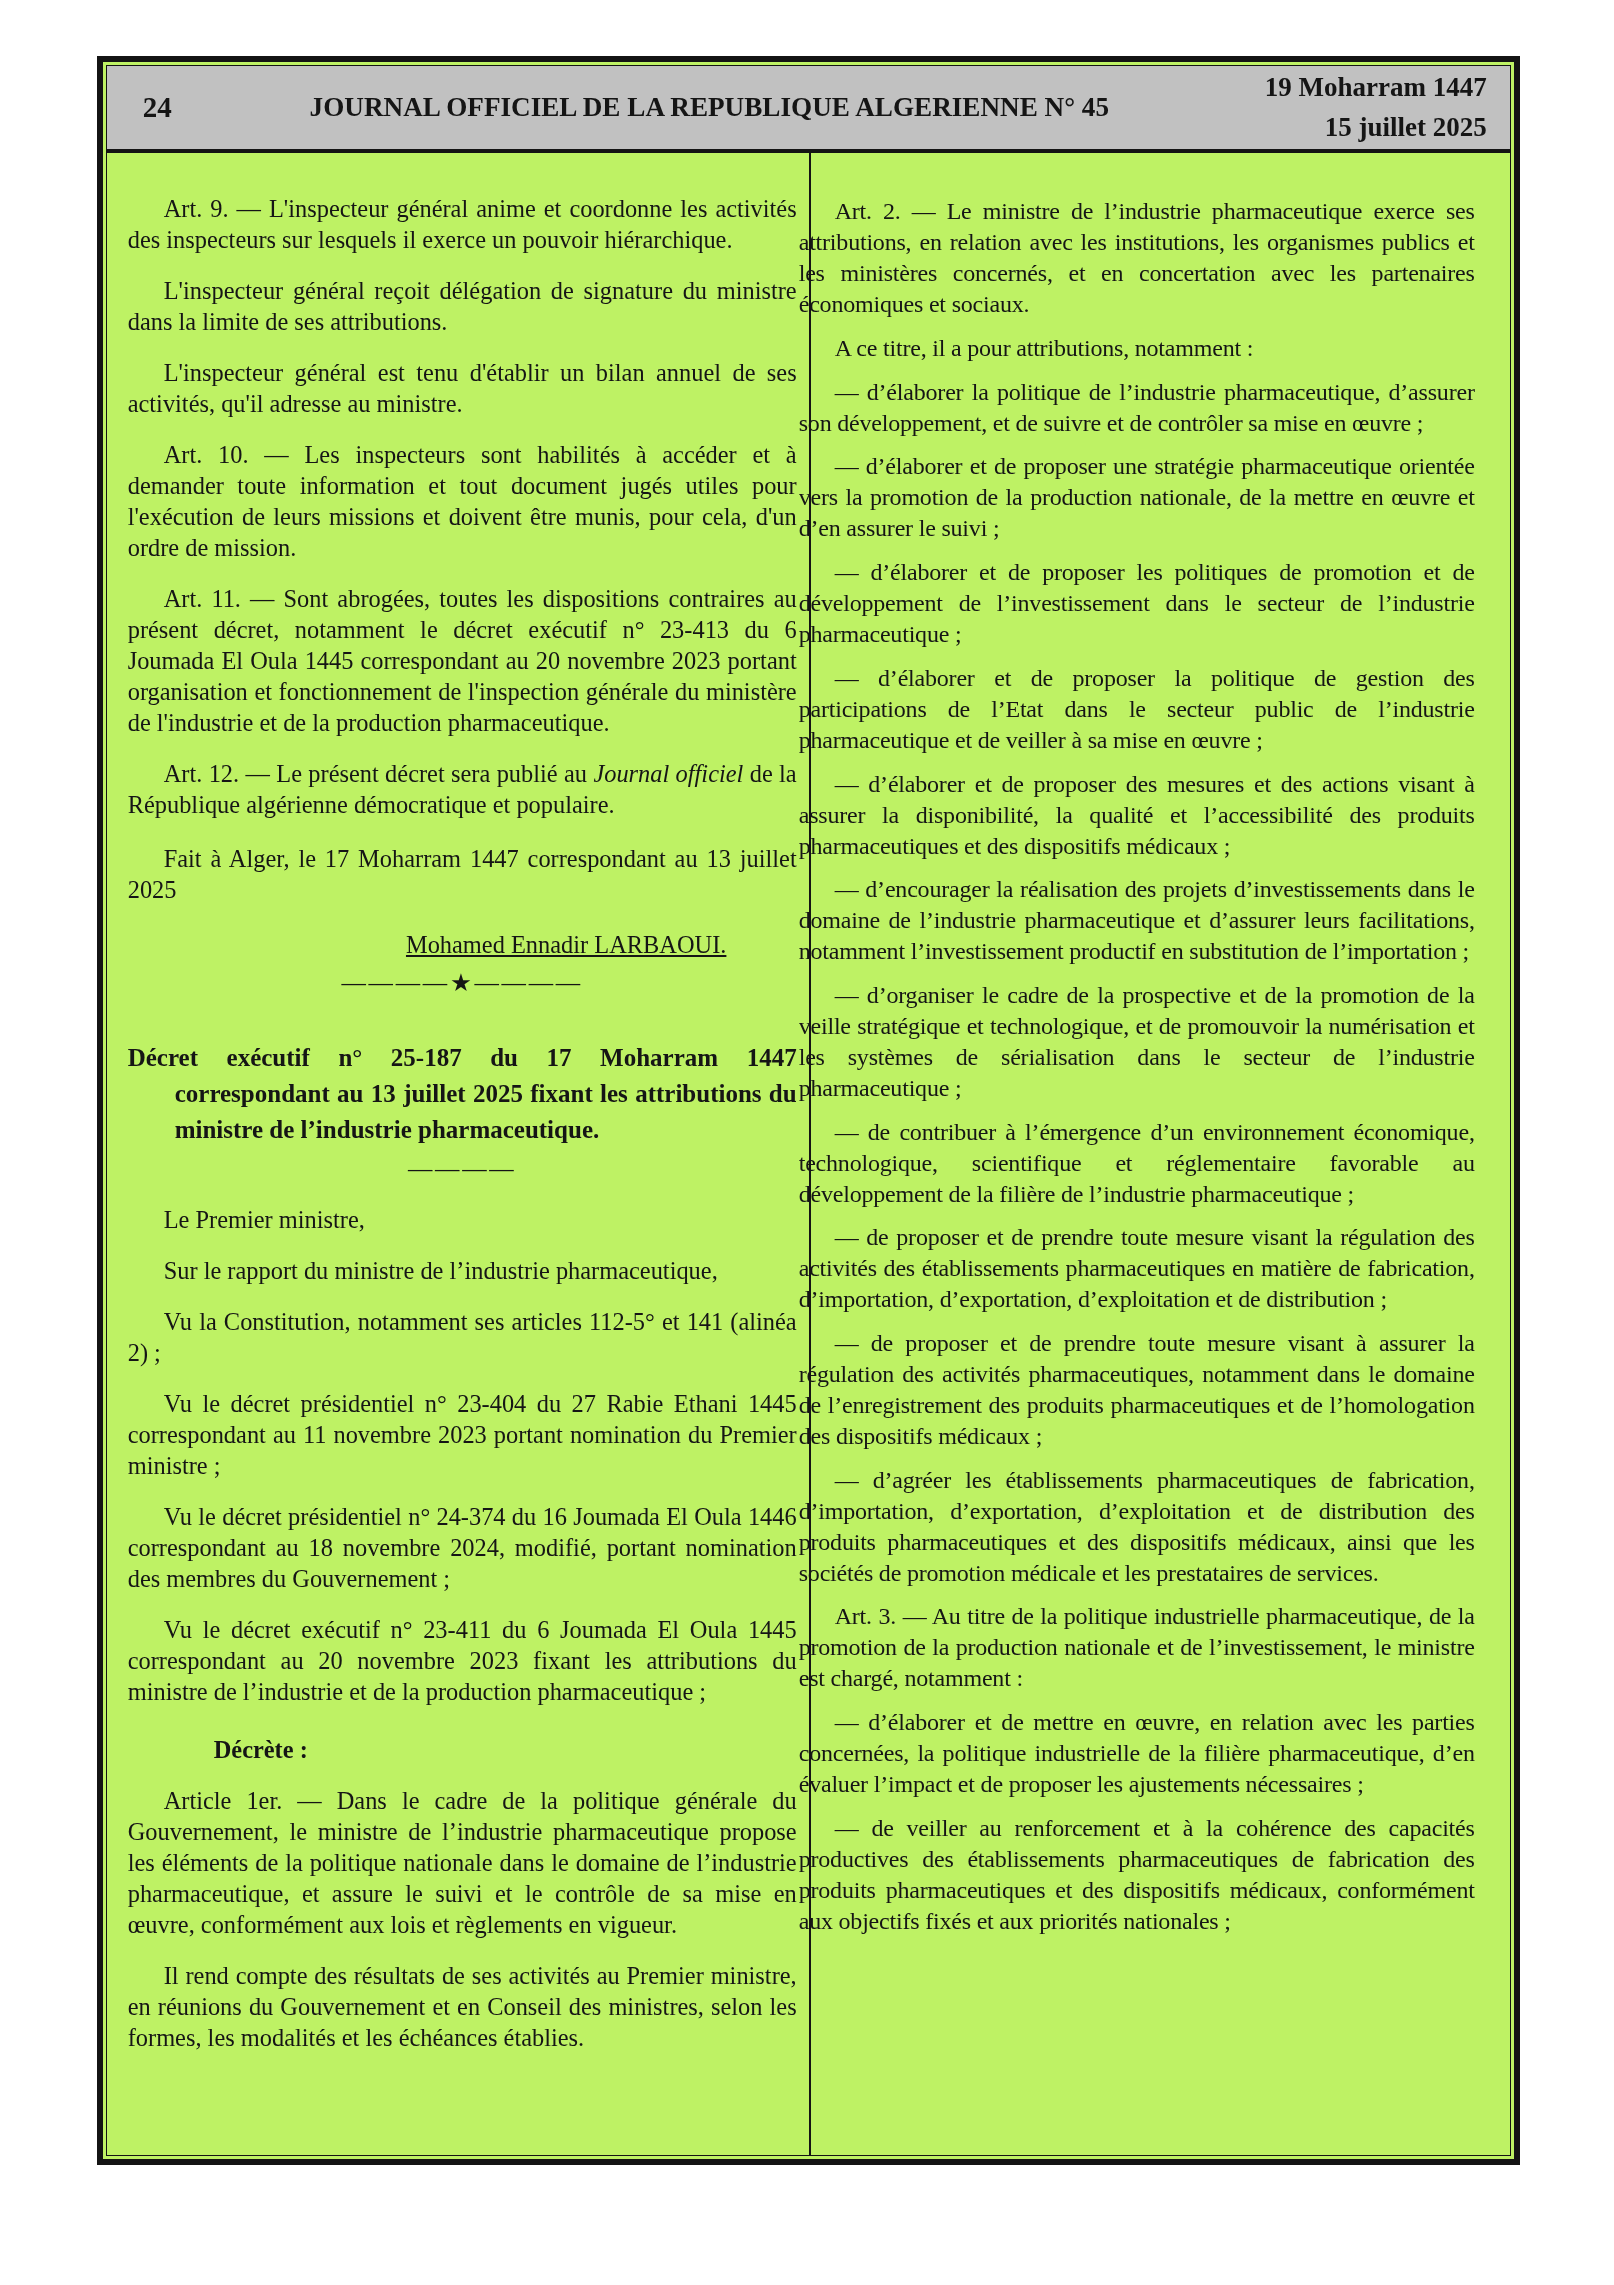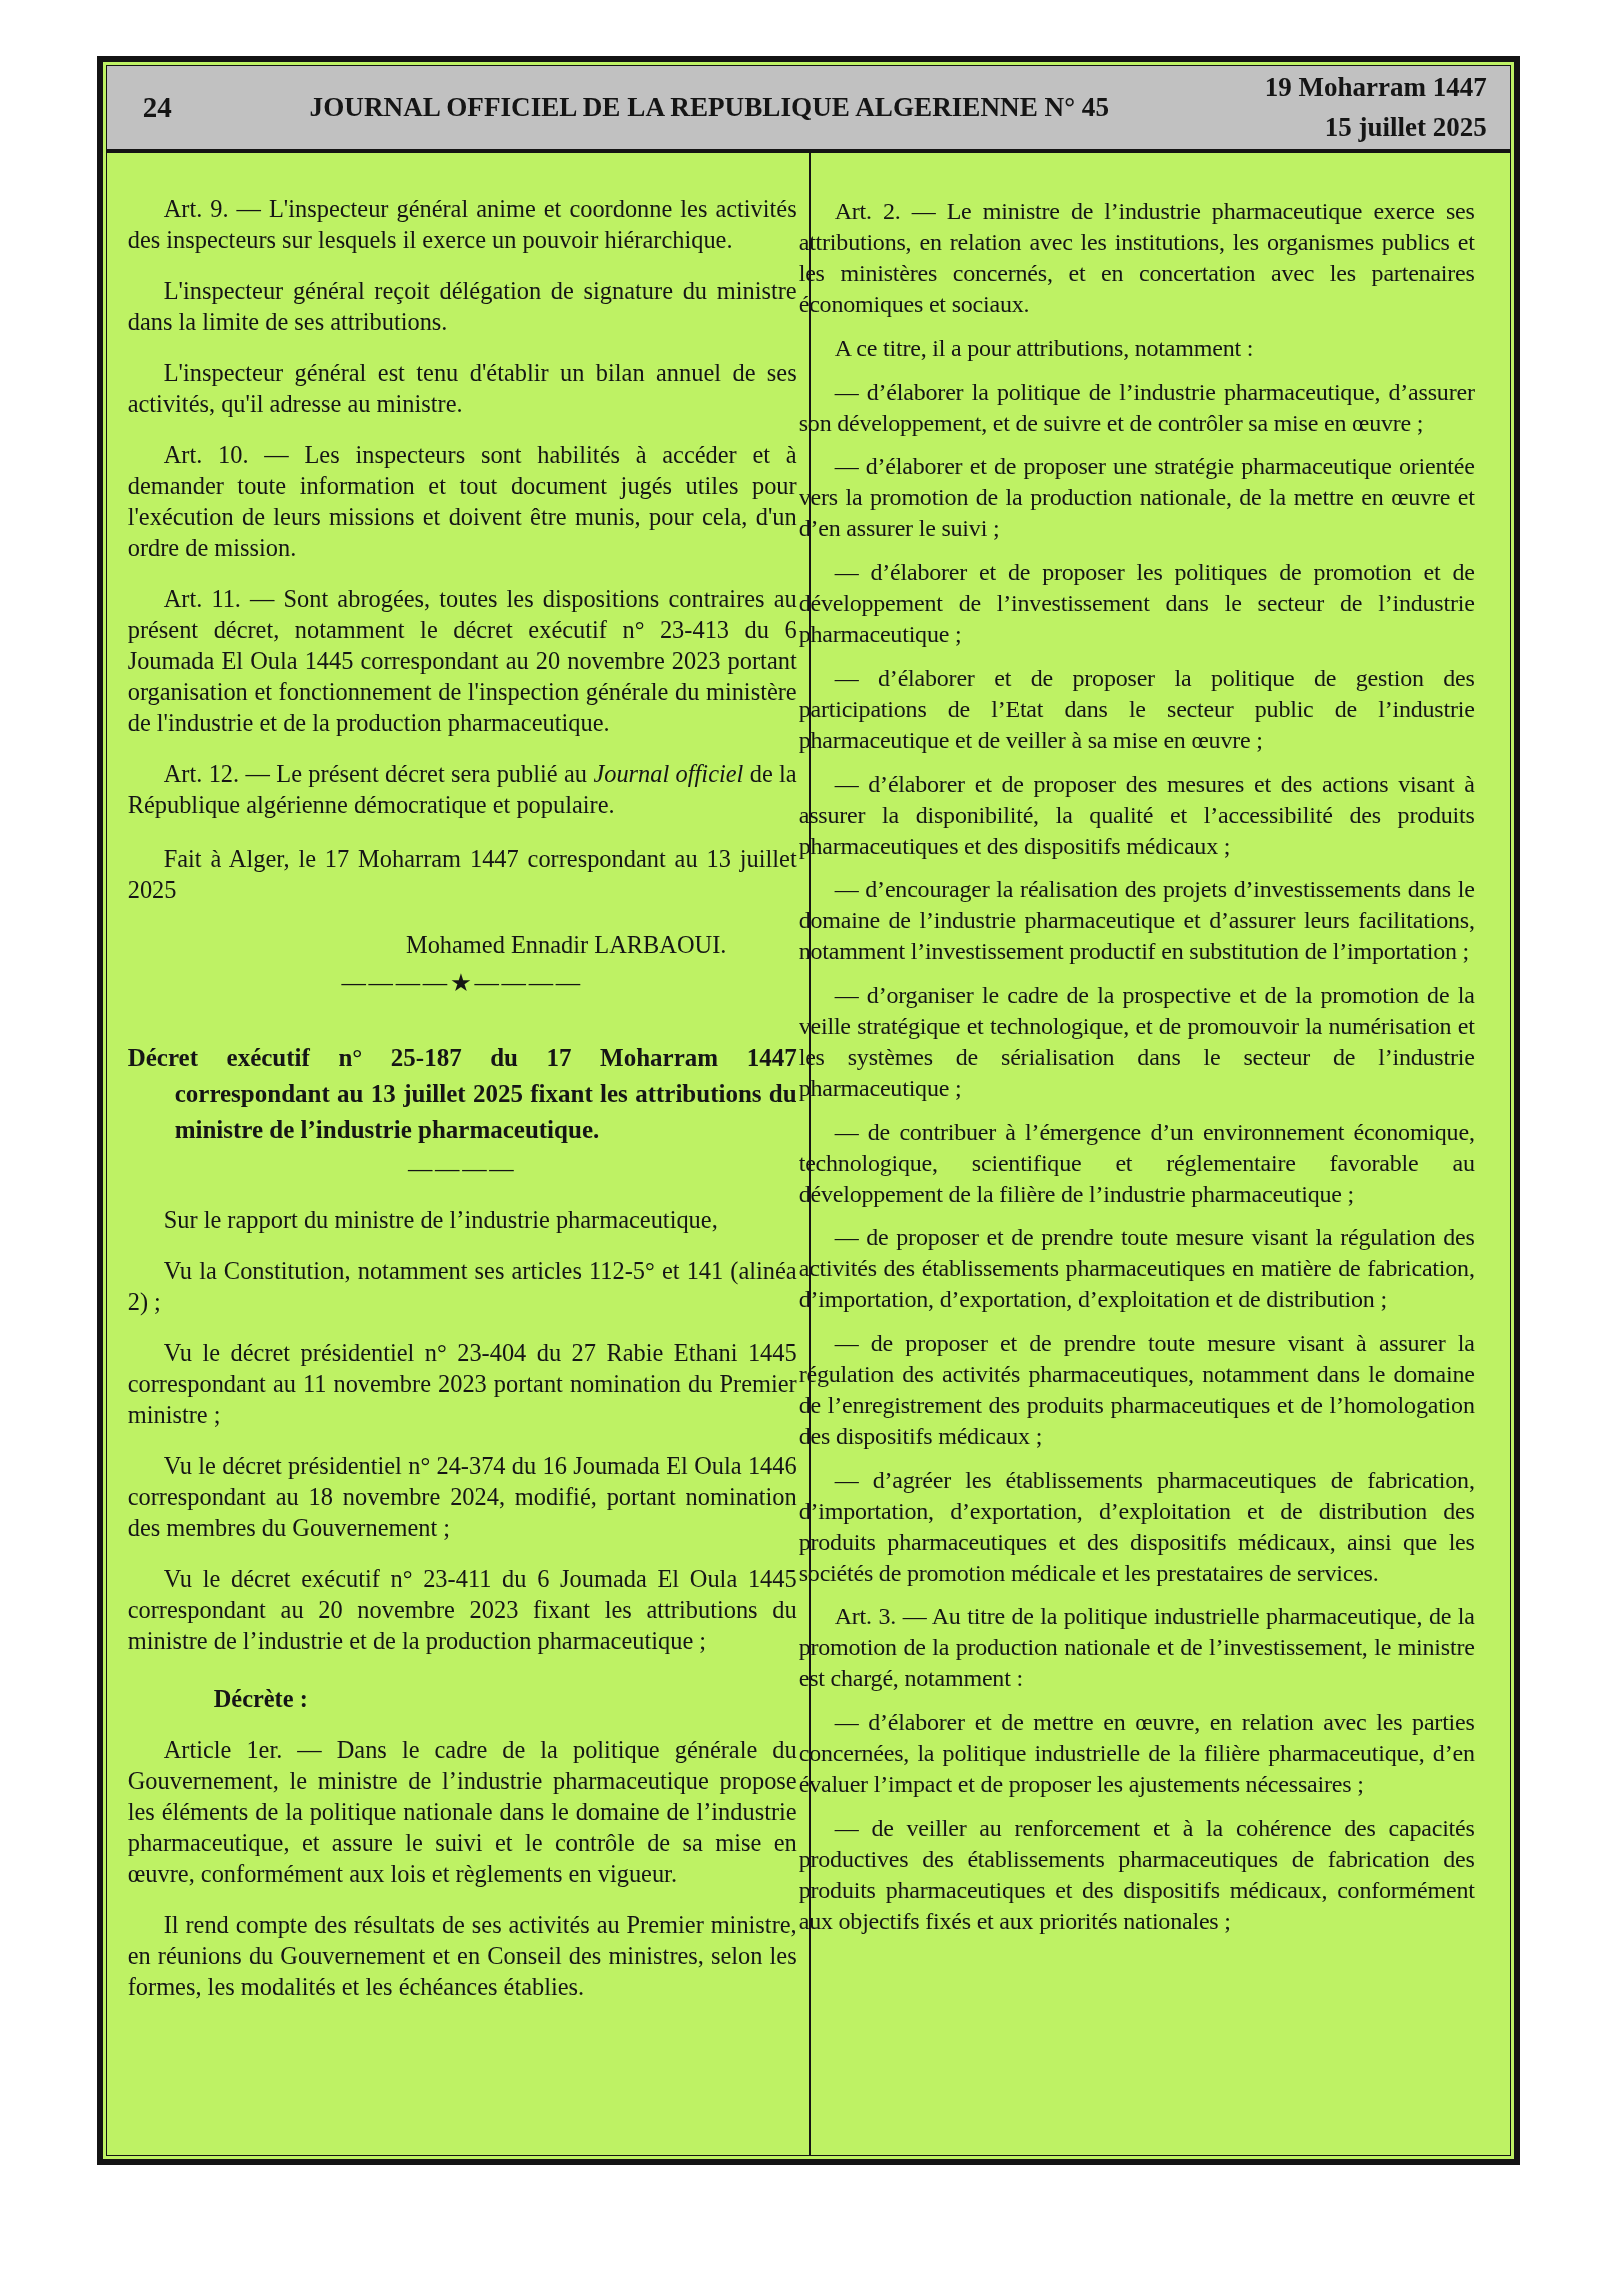--- a/index.html
+++ b/index.html
@@ -61,20 +61,21 @@
     text-align:justify; text-indent:36px;
   }
   .first { margin-top:9px; }
   .col-right .p { margin-top:12.7px; font-size:24px; letter-spacing:-0.2px; }
 
   .fait { margin-top:23.5px; }
   .signature {
     margin-top:23.5px; padding-left:208px;
     text-align:center; text-indent:0;
     font-size:24.4px;
+    text-decoration:underline;
   }
   .star-divider {
     margin-top:7.2px; text-align:center; text-indent:0;
     font-size:24.4px; letter-spacing:2.7px;
   }
   .decree-title {
     margin-top:42px;
     font-weight:bold; font-size:25px; line-height:36px;
     padding-left:47px; text-indent:-47px;
     text-align:justify;
@@ -111,20 +112,21 @@
       <p class="p">L'inspecteur général reçoit délégation de signature du ministre dans la limite de ses attributions.</p>
       <p class="p">L'inspecteur général est tenu d'établir un bilan annuel de ses activités, qu'il adresse au ministre.</p>
       <p class="p">Art.  10. — Les inspecteurs sont habilités à accéder et à demander toute information et tout document jugés utiles pour l'exécution de leurs missions et doivent être munis, pour cela, d'un ordre de mission.</p>
       <p class="p">Art. 11. — Sont abrogées, toutes les dispositions contraires au présent décret, notamment le décret exécutif n° 23-413 du 6 Joumada El Oula 1445 correspondant au 20 novembre 2023 portant organisation et fonctionnement de l'inspection générale du ministère de l'industrie et de la production pharmaceutique.</p>
       <p class="p"><span>Art. 12. — Le présent décret sera publié au </span><span class="it">Journal officiel</span><span> de la République algérienne démocratique et populaire.</span></p>
       <p class="p fait">Fait à Alger, le 17 Moharram 1447 correspondant au 13 juillet 2025</p>
       <p class="p signature">Mohamed Ennadir LARBAOUI.</p>
       <p class="p star-divider">————★————</p>
       <p class="p decree-title">Décret exécutif n° 25-187 du 17 Moharram 1447 correspondant au 13 juillet 2025 fixant les attributions du ministre de l’industrie pharmaceutique.</p>
       <p class="p dash-divider">————</p>
+      <p class="p">Le Premier ministre,</p>
       <p class="p">Sur le rapport du ministre de l’industrie pharmaceutique,</p>
       <p class="p">Vu la Constitution, notamment ses articles 112-5° et 141 (alinéa 2) ;</p>
       <p class="p">Vu le décret présidentiel n° 23-404 du 27 Rabie Ethani 1445 correspondant au 11 novembre 2023 portant nomination du Premier ministre ;</p>
       <p class="p">Vu le décret présidentiel n° 24-374 du 16 Joumada El Oula 1446 correspondant au 18 novembre 2024, modifié, portant nomination des membres du Gouvernement ;</p>
       <p class="p">Vu le décret exécutif n° 23-411 du 6 Joumada El Oula 1445 correspondant au 20 novembre 2023 fixant les attributions du ministre de l’industrie et de la production pharmaceutique ;</p>
       <p class="p decrete">Décrète :</p>
       <p class="p">Article 1er. — Dans le cadre de la politique générale du Gouvernement, le ministre de l’industrie pharmaceutique propose les éléments de la politique nationale dans le domaine de l’industrie pharmaceutique, et assure le suivi et le contrôle de sa mise en œuvre, conformément aux lois et règlements en vigueur.</p>
       <p class="p">Il rend compte des résultats de ses activités au Premier ministre, en réunions du Gouvernement et en Conseil des ministres, selon les formes, les modalités et les échéances établies.</p>
     </div>
 

